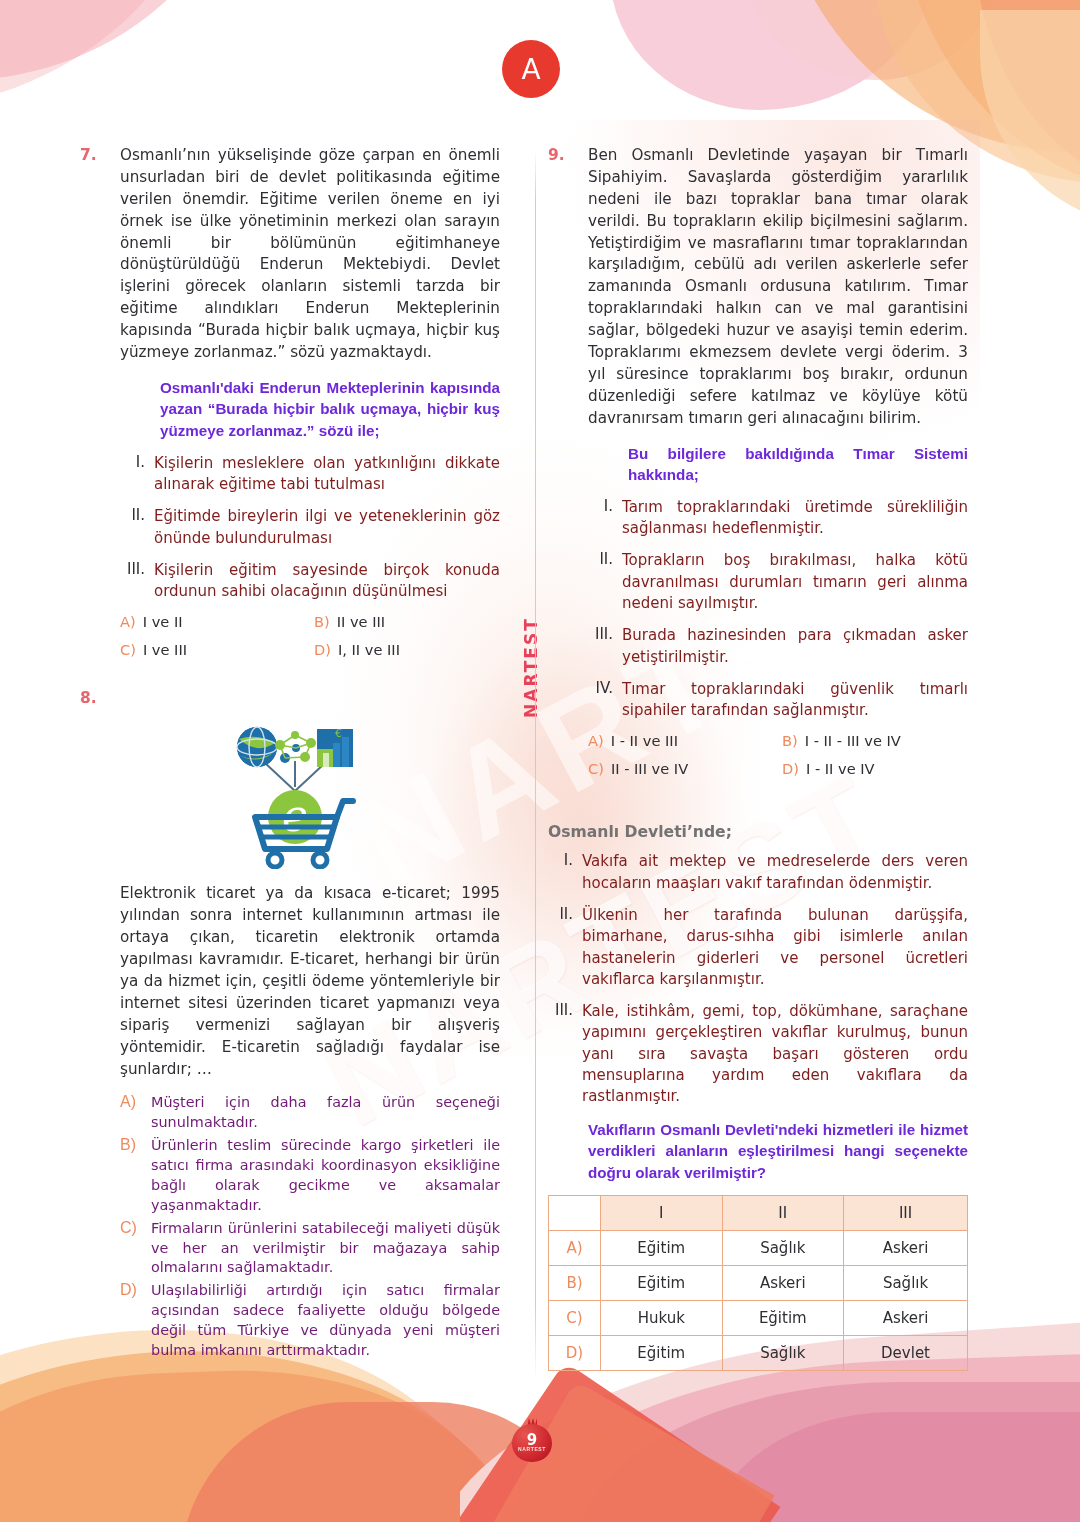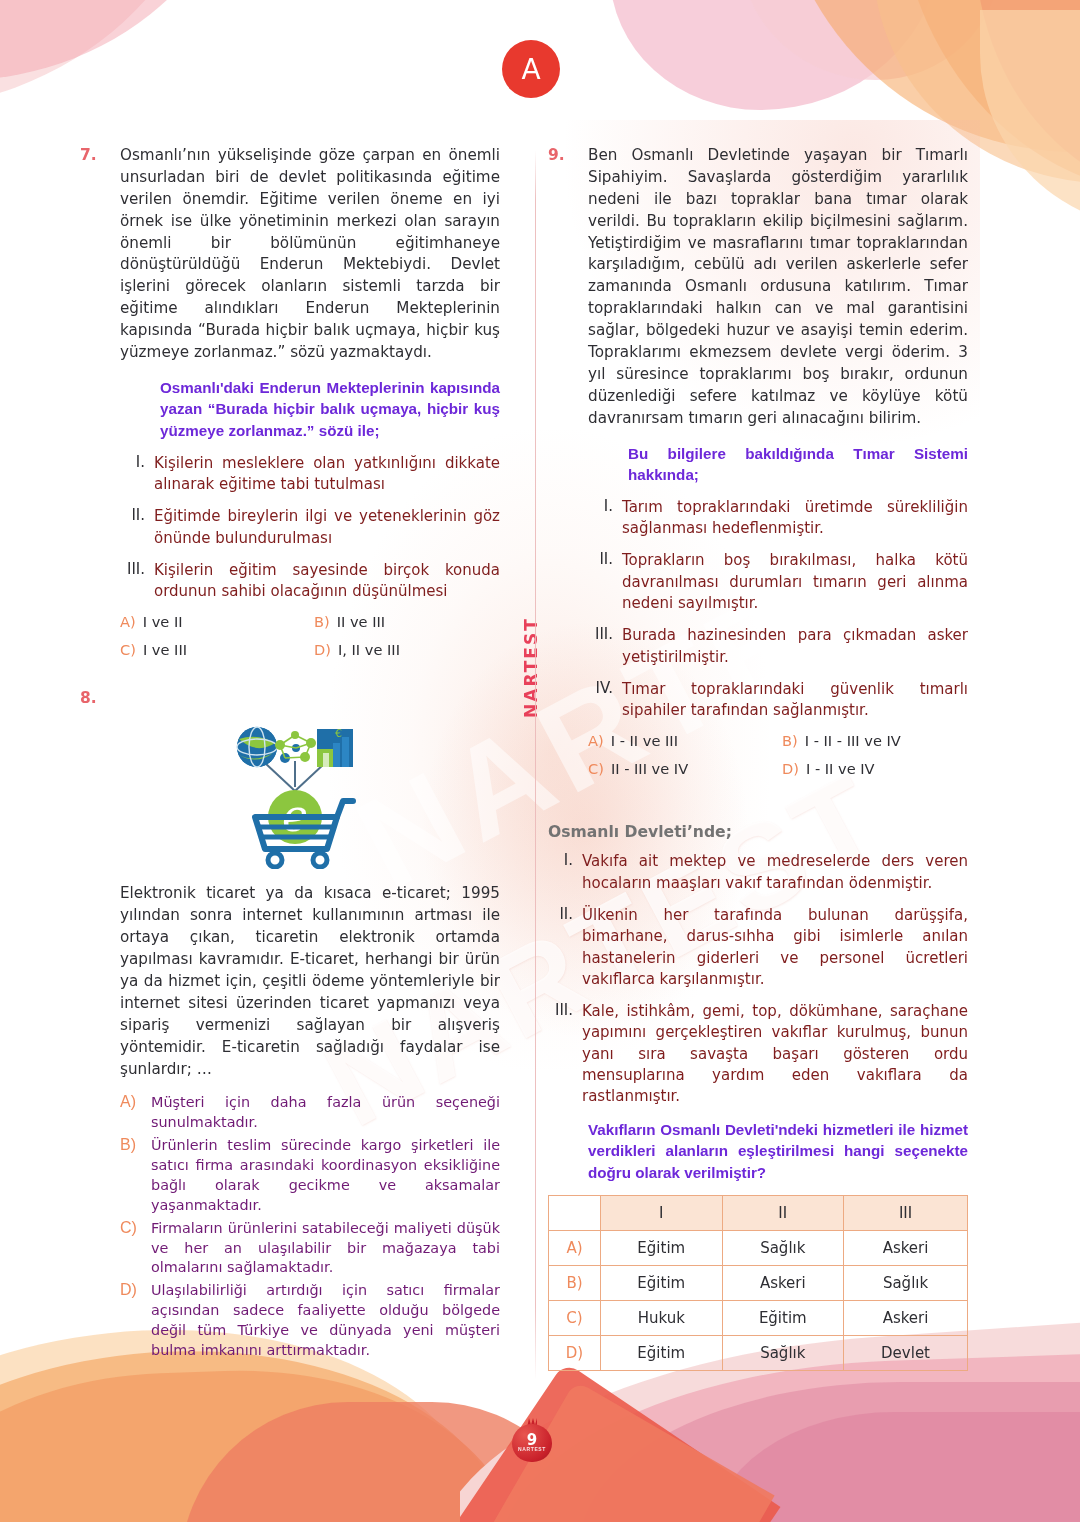--- a/index.html
+++ b/index.html
@@ -359,21 +359,21 @@
           <div class="opt-row">
             <span class="opt-letter">A)</span>
             <span class="opt-text">Müşteri için daha fazla ürün seçeneği sunulmaktadır.</span>
           </div>
           <div class="opt-row">
             <span class="opt-letter">B)</span>
             <span class="opt-text">Ürünlerin teslim sürecinde kargo şirketleri ile satıcı firma arasındaki koordinasyon eksikliğine bağlı olarak gecikme ve aksamalar yaşanmaktadır.</span>
           </div>
           <div class="opt-row">
             <span class="opt-letter">C)</span>
-            <span class="opt-text">Firmaların ürünlerini satabileceği maliyeti düşük ve her an ulaşılabilir bir mağazaya tabi olmalarını sağlamaktadır.</span>
+            <span class="opt-text">Firmaların ürünlerini satabileceği maliyeti düşük ve her an verilmiştir bir mağazaya sahip olmalarını sağlamaktadır.</span>
           </div>
           <div class="opt-row">
             <span class="opt-letter">D)</span>
             <span class="opt-text">Ulaşılabilirliği artırdığı için satıcı firmalar açısından sadece faaliyette olduğu bölgede değil tüm Türkiye ve dünyada yeni müşteri bulma imkanını arttırmaktadır.</span>
           </div>
         </div>
       </div>
     </div>
 
     <div class="col col-right">

